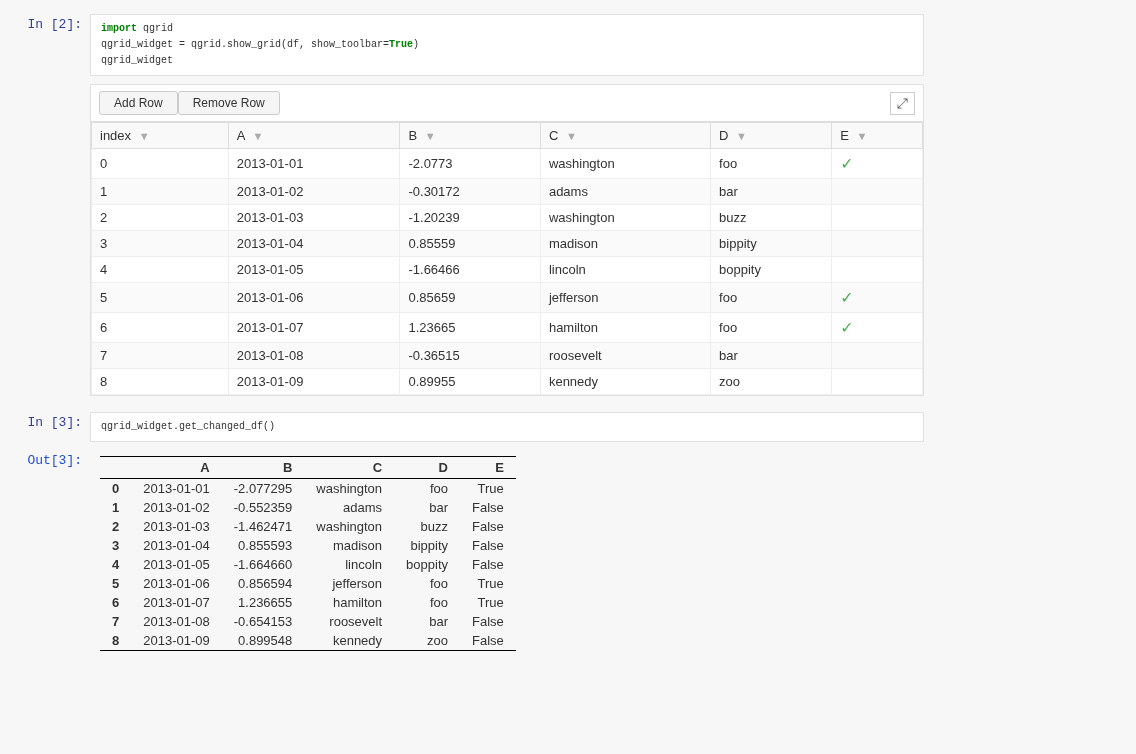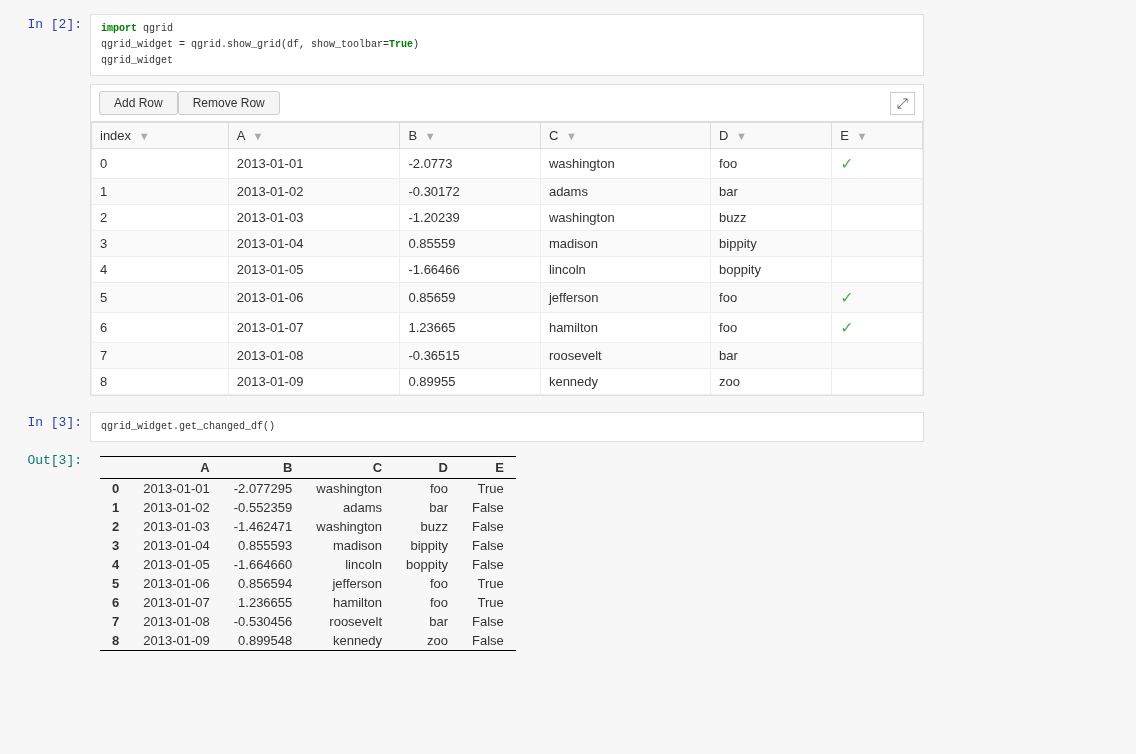--- a/index.html
+++ b/index.html
@@ -27,21 +27,21 @@
       width: 90px;
       text-align: right;
       padding-right: 8px;
       padding-top: 3px;
       font-size: 13px;
       color: #333;
       flex-shrink: 0;
     }
 
     .cell-label.in { color: #303f9f; }
-    .cell-label.out { color: #0f766e; }
+    .cell-label.out { color: #1d4ed8; }
 
     .cell-content {
       flex: 1;
       background: #fff;
       border: 1px solid #e0e0e0;
       padding: 6px 10px;
       line-height: 1.6;
     }
 
     .cell-content.code {
@@ -355,21 +355,21 @@
               <td class="idx">6</td>
               <td>2013-01-07</td>
               <td>1.236655</td>
               <td>hamilton</td>
               <td>foo</td>
               <td>True</td>
             </tr>
             <tr>
               <td class="idx">7</td>
               <td>2013-01-08</td>
-              <td>-0.530456</td>
+              <td>-0.654153</td>
               <td>roosevelt</td>
               <td>bar</td>
               <td>False</td>
             </tr>
             <tr>
               <td class="idx">8</td>
               <td>2013-01-09</td>
               <td>0.899548</td>
               <td>kennedy</td>
               <td>zoo</td>

